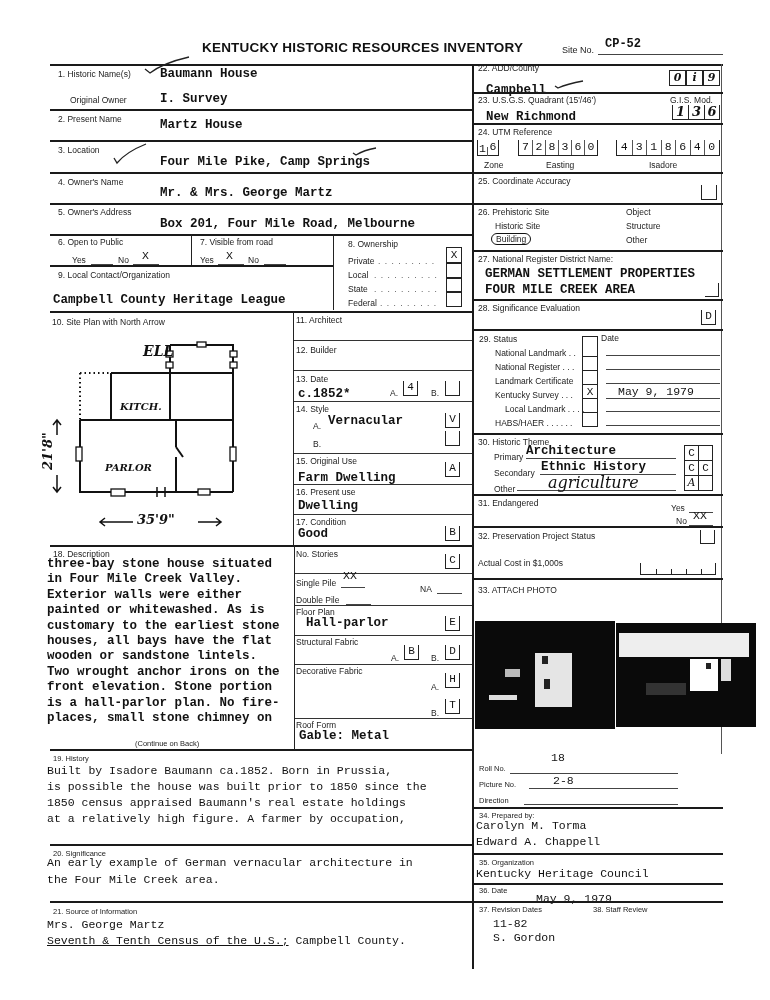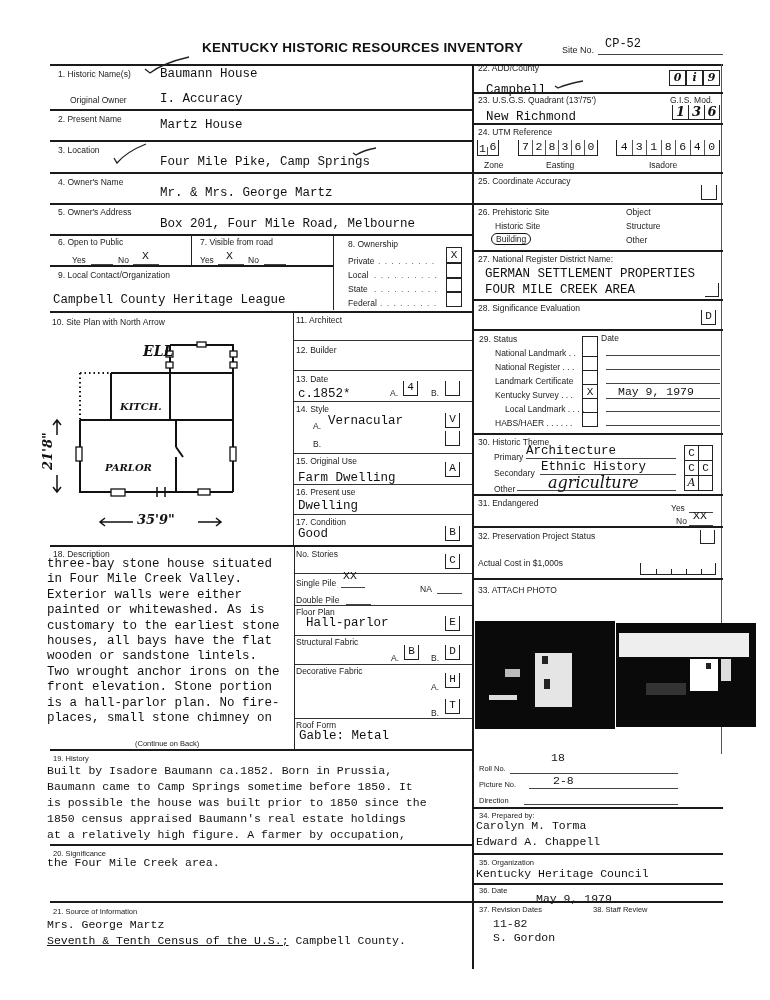--- a/index.html
+++ b/index.html
@@ -1,21 +1,21 @@
 <!DOCTYPE html>
 <html><head>
 <meta charset="utf-8">
 <style>
   * { box-sizing: border-box; margin: 0; padding: 0; }
   html, body { width: 770px; height: 1000px; background: #fff; overflow: hidden; }
   body { position: relative; font-family: "Liberation Sans", sans-serif; color: #111; }
   .abs { position: absolute; }
   .lbl { font-family: "Liberation Sans", sans-serif; font-size: 8.5px; color: #222; white-space: nowrap; }
   .lbl-sm { font-family: "Liberation Sans", sans-serif; font-size: 7.5px; color: #222; white-space: nowrap; }
-  .tw { font-family: "Liberation Mono", monospace; font-size: 12.5px; color: #111; white-space: nowrap; }
+  .tw { font-family: "Liberation Mono", monospace; font-size: 12.5px; color: #111; white-space: nowrap; font-weight: bold; }
   .tw-sm { font-family: "Liberation Mono", monospace; font-size: 11.5px; color: #111; white-space: nowrap; }
   .hline { position: absolute; height: 2px; background: #1a1a1a; }
   .hthin { position: absolute; height: 1px; background: #333; }
   .vline { position: absolute; width: 2px; background: #1a1a1a; }
   .box { position: absolute; border: 1px solid #222; font-family: "Liberation Mono", monospace; font-size: 11px; text-align: center; line-height: 14px; }
   .lbox { position: absolute; border-left: 1px solid #222; border-bottom: 1px solid #222; border-right: 1px solid #222; font-family: "Liberation Mono", monospace; font-size: 11px; text-align: center; line-height: 13px; }
   .uline { position: absolute; border-bottom: 1px solid #444; }
   .hand { font-family: "DejaVu Serif", serif; font-style: italic; }
   .title { font-family: "Liberation Sans", sans-serif; font-weight: bold; font-size: 13.5px; letter-spacing: 0.2px; }
   .photo { position: absolute; background: #0a0a0a; overflow: hidden; }
@@ -33,21 +33,21 @@
 <div class="hline" style="left:50px;top:64px;width:673px;"></div>
 <div class="vline" style="left:472px;top:64px;height:905px;"></div>
 <div class="vline" style="left:721px;top:64px;height:690px;background:#555;width:1px;"></div>
 
 <div class="abs lbl" style="left:58px;top:69px;">1. Historic Name(s)</div>
 <div class="abs tw" style="left:160px;top:67px;">Baumann House</div>
 <svg style="left:143px;top:55px;" width="50" height="22">
     <path d="M2 14 L7 18 Q20 8 46 2" stroke="#222" stroke-width="1.3" fill="none"></path>
   </svg>
 <div class="abs lbl" style="left:70px;top:95px;">Original Owner</div>
-<div class="abs tw" style="left:160px;top:92px;">I. Accuracy</div>
+<div class="abs tw" style="left:160px;top:92px;">I. Survey</div>
 <div class="hline" style="left:50px;top:109px;width:422px;"></div>
 
 <div class="abs lbl" style="left:58px;top:114px;">2. Present Name</div>
 <div class="abs tw" style="left:160px;top:118px;">Martz House</div>
 <div class="hline" style="left:50px;top:140px;width:422px;"></div>
 
 <div class="abs lbl" style="left:58px;top:145px;">3. Location</div>
 <svg style="left:112px;top:142px;" width="36" height="24">
     <path d="M2 16 L5 21 Q14 10 34 2" stroke="#222" stroke-width="1.3" fill="none"></path>
   </svg>
@@ -160,29 +160,29 @@
   <div class="tw">front elevation.  Stone portion</div>
   <div class="tw">is a hall-parlor plan.  No fire-</div>
   <div class="tw">places, small stone chimney on</div>
 </div>
 <div class="abs lbl-sm" style="left:135px;top:739px;">(Continue on Back)</div>
 <div class="hline" style="left:50px;top:749px;width:422px;"></div>
 
 <div class="abs lbl-sm" style="left:53px;top:754px;">19. History</div>
 <div class="abs" style="left:47px;top:763px;line-height:16px;">
   <div class="tw-sm">Built by Isadore Baumann ca.1852. Born in Prussia,</div>
-  <div class="tw-sm">Baumann came to Camp Springs sometime before 1850. It</div>
   <div class="tw-sm">is possible the house was built prior to 1850 since the</div>
   <div class="tw-sm">1850 census appraised Baumann's real estate holdings</div>
   <div class="tw-sm">at a relatively high figure. A farmer by occupation,</div>
 </div>
 <div class="hline" style="left:50px;top:844px;width:422px;"></div>
 
 <div class="abs lbl-sm" style="left:53px;top:849px;">20. Significance</div>
 <div class="abs" style="left:47px;top:854px;line-height:17px;">
+  <div class="tw-sm">An early example of German vernacular architecture in</div>
   <div class="tw-sm">the Four Mile Creek area.</div>
 </div>
 <div class="hline" style="left:50px;top:901px;width:422px;"></div>
 
 <div class="abs lbl-sm" style="left:53px;top:907px;">21. Source of Information</div>
 <div class="abs" style="left:47px;top:917px;line-height:15.5px;">
   <div class="tw-sm">Mrs. George Martz</div>
   <div class="tw-sm"><span style="text-decoration:underline;">Seventh &amp; Tenth Census of the U.S.;</span><span> Campbell County.</span></div>
 </div>
 
@@ -260,21 +260,21 @@
 <div class="abs lbl" style="left:478px;top:63px;">22. ADD/County</div>
 <div class="abs tw" style="left:486px;top:83px;">Campbell</div>
 <svg style="left:553px;top:78px;" width="32" height="12">
     <path d="M2 8 L5 10 Q14 6 30 3" stroke="#222" stroke-width="1.3" fill="none"></path>
   </svg>
 <div class="box hand" style="left:669px;top:70px;width:17px;height:16px;font-weight:bold;">0</div>
 <div class="box hand" style="left:686px;top:70px;width:17px;height:16px;font-weight:bold;">i</div>
 <div class="box hand" style="left:703px;top:70px;width:17px;height:16px;font-weight:bold;">9</div>
 <div class="hline" style="left:473px;top:92px;width:250px;"></div>
 
-<div class="abs lbl" style="left:478px;top:95px;">23. U.S.G.S. Quadrant (13'/75')</div>
+<div class="abs lbl" style="left:478px;top:95px;">23. U.S.G.S. Quadrant (15'/46')</div>
 <div class="abs lbl" style="left:670px;top:95px;">G.I.S. Mod.</div>
 <div class="abs tw" style="left:486px;top:110px;">New Richmond</div>
 <div class="lbox hand" style="left:672px;top:105px;width:16px;height:15px;border-right:none;font-weight:bold;font-size:13px;">1</div>
 <div class="lbox hand" style="left:688px;top:105px;width:16px;height:15px;border-right:none;font-weight:bold;font-size:13px;">3</div>
 <div class="lbox hand" style="left:704px;top:105px;width:16px;height:15px;font-weight:bold;font-size:13px;">6</div>
 <div class="hline" style="left:473px;top:123px;width:250px;"></div>
 
 <div class="abs lbl" style="left:478px;top:127px;">24. UTM Reference</div>
 <div class="abs" style="left:477px;top:140px;display:flex;height:16px;border-left:1px solid #222;border-bottom:1px solid #222;border-right:1px solid #222;">
   <span class="tw-sm" style="width:10px;text-align:center;border-right:1px solid #555;height:9px;margin-top:7px;line-height:4px;">1</span>

